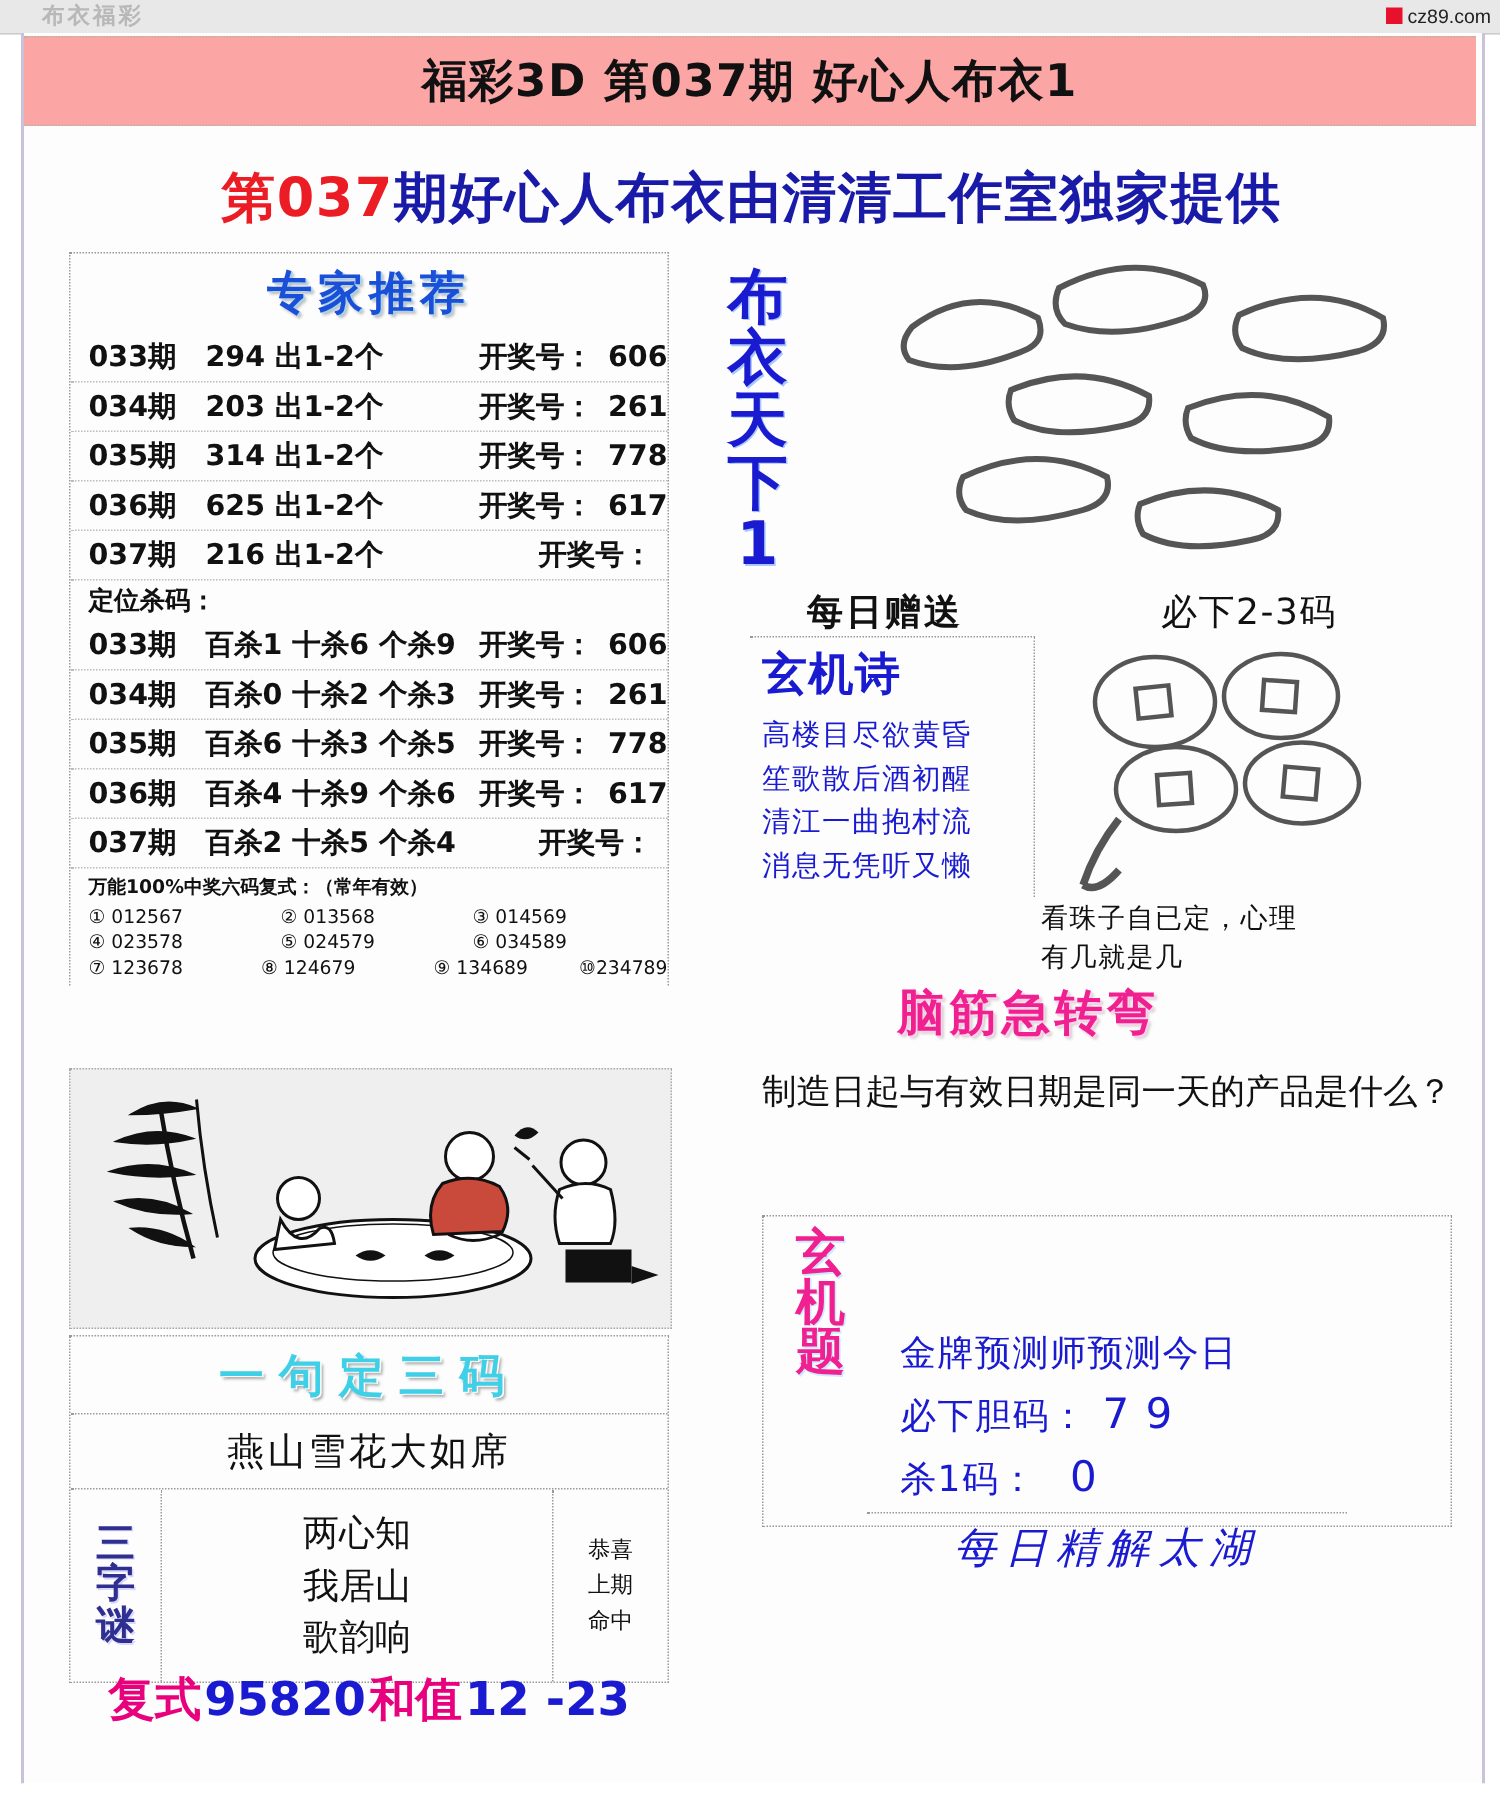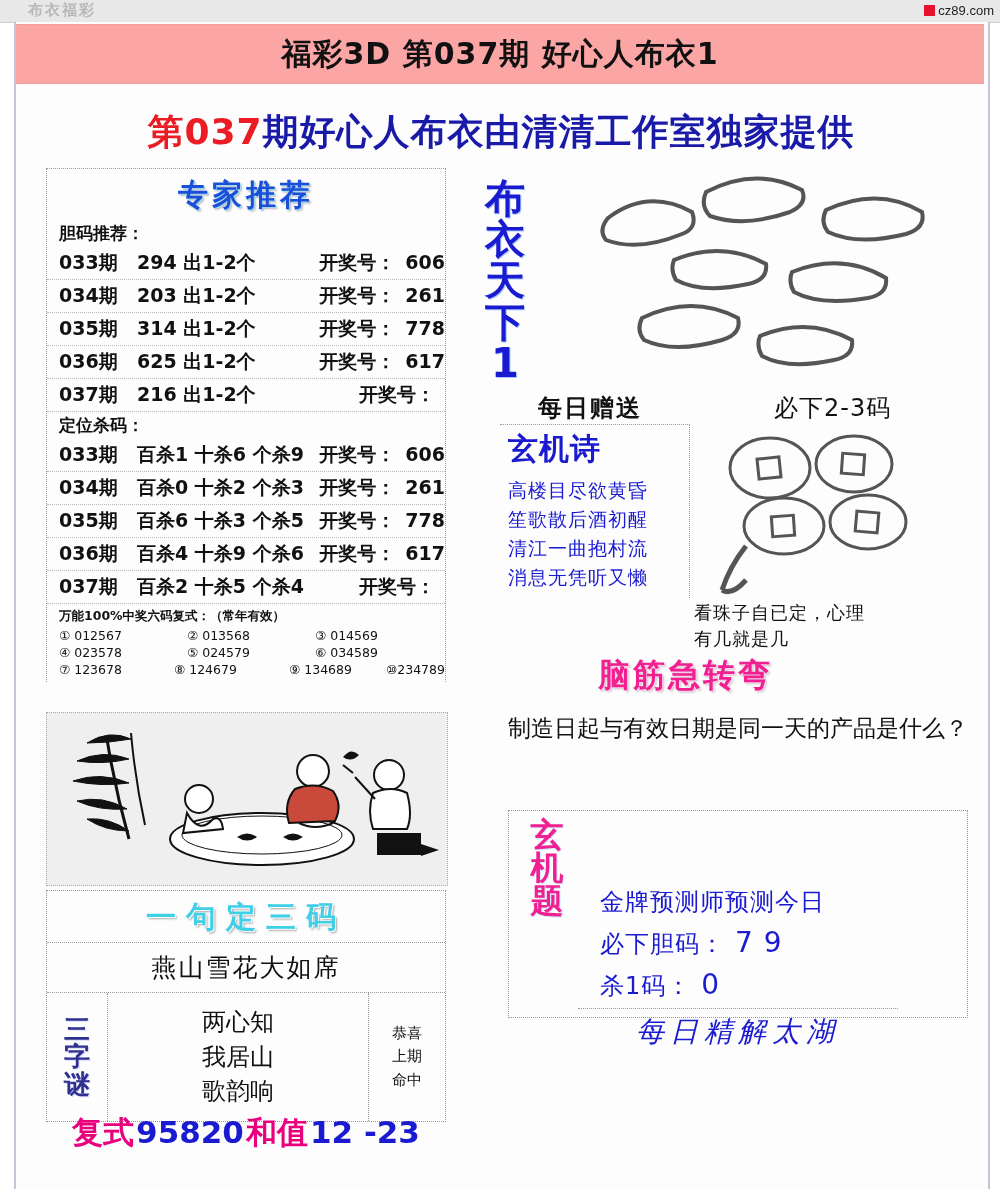--- a/index.html
+++ b/index.html
@@ -385,21 +385,21 @@
   }
   .xjt-line3 {
     position: absolute;
     left: 600px; top: 968px;
     font-size: 24px;
     font-family: "DejaVu Sans", sans-serif;
     color: #1a1ad0;
     letter-spacing: 1px;
     display: flex;
     align-items: baseline;
-    gap: 10px;
+    gap: 22px;
   }
   .big-num { font-size: 28px; color: #1a1ad0; font-weight: normal; }
   .xjt-bottom {
     position: absolute;
     left: 578px; top: 1008px;
     font-size: 28px;
     font-family: "DejaVu Serif", serif;
     font-style: italic;
     color: #1a1ad0;
     letter-spacing: 6px;
@@ -428,21 +428,20 @@
     <div class="title-text">福彩3D 第037期 好心人布衣1</div>
   </div>
 
   <div class="headline">
     <span class="hl-red">第037</span><span class="hl-blue">期好心人布衣由清清工作室独家提供</span>
   </div>
 
   <div class="left-col">
     <div class="expert-title">专家推荐</div>
 
-    <div class="sec-label">胆码推荐：</div>
 
     <div class="row r-danma">
       <span class="issue">033期</span>
       <span class="mid">294 出1-2个</span>
       <span class="kj">开奖号：</span>
       <span class="kjnum">606</span>
     </div>
     <div class="row r-danma">
       <span class="issue">034期</span>
       <span class="mid">203 出1-2个</span>

